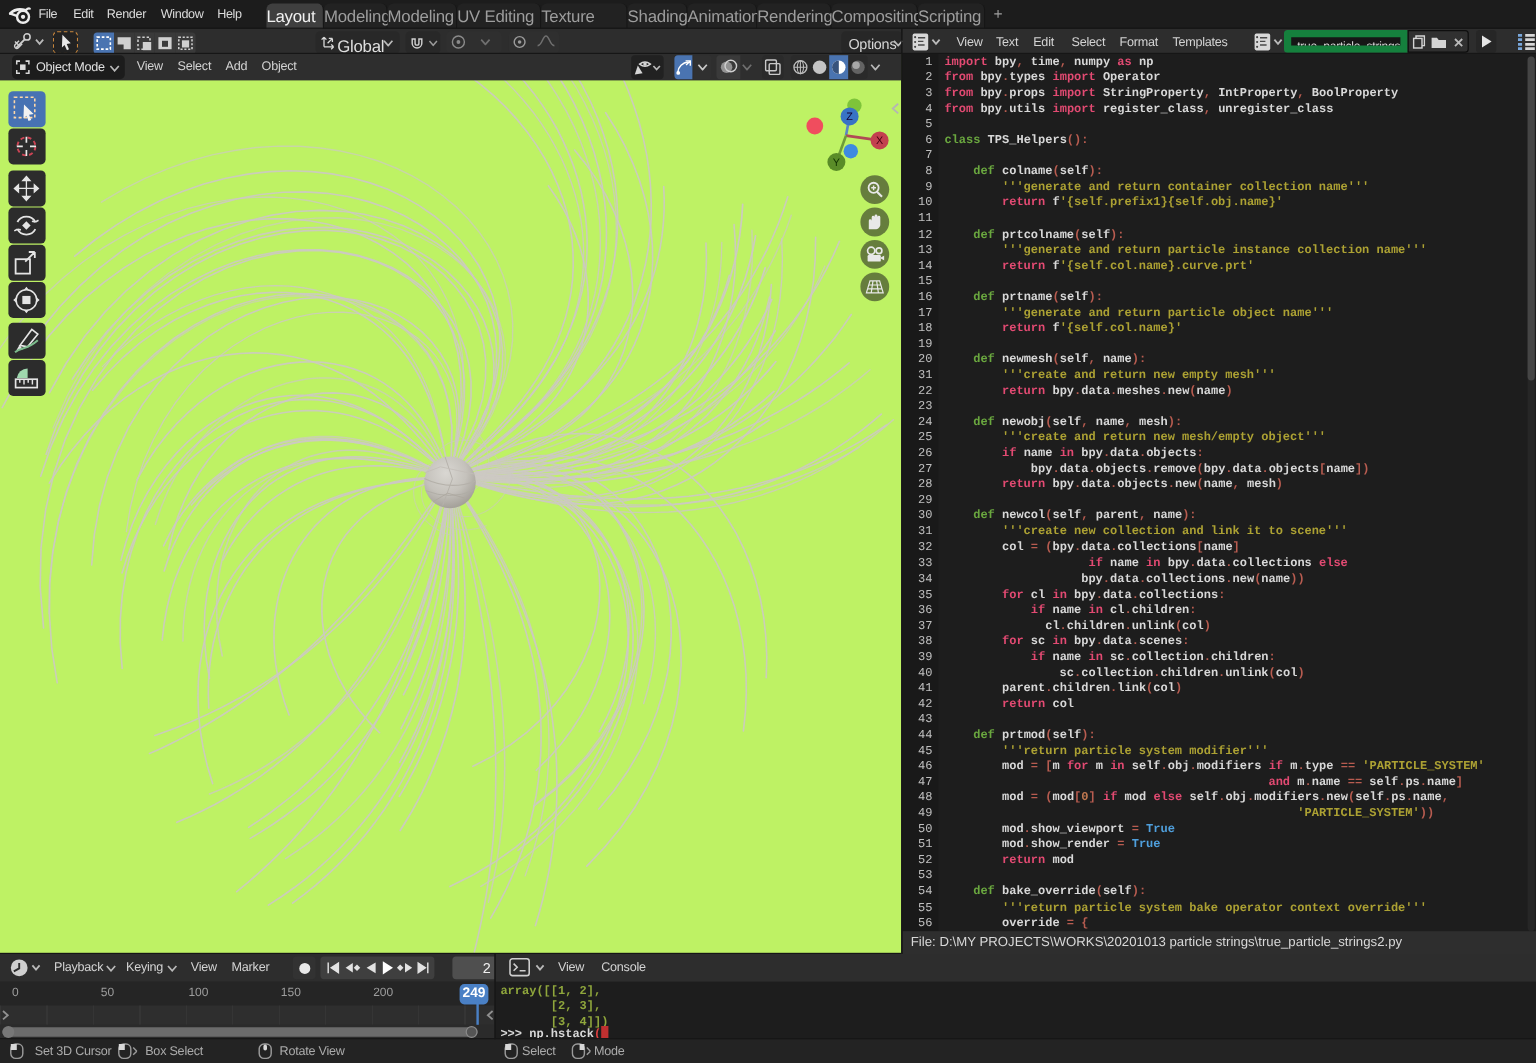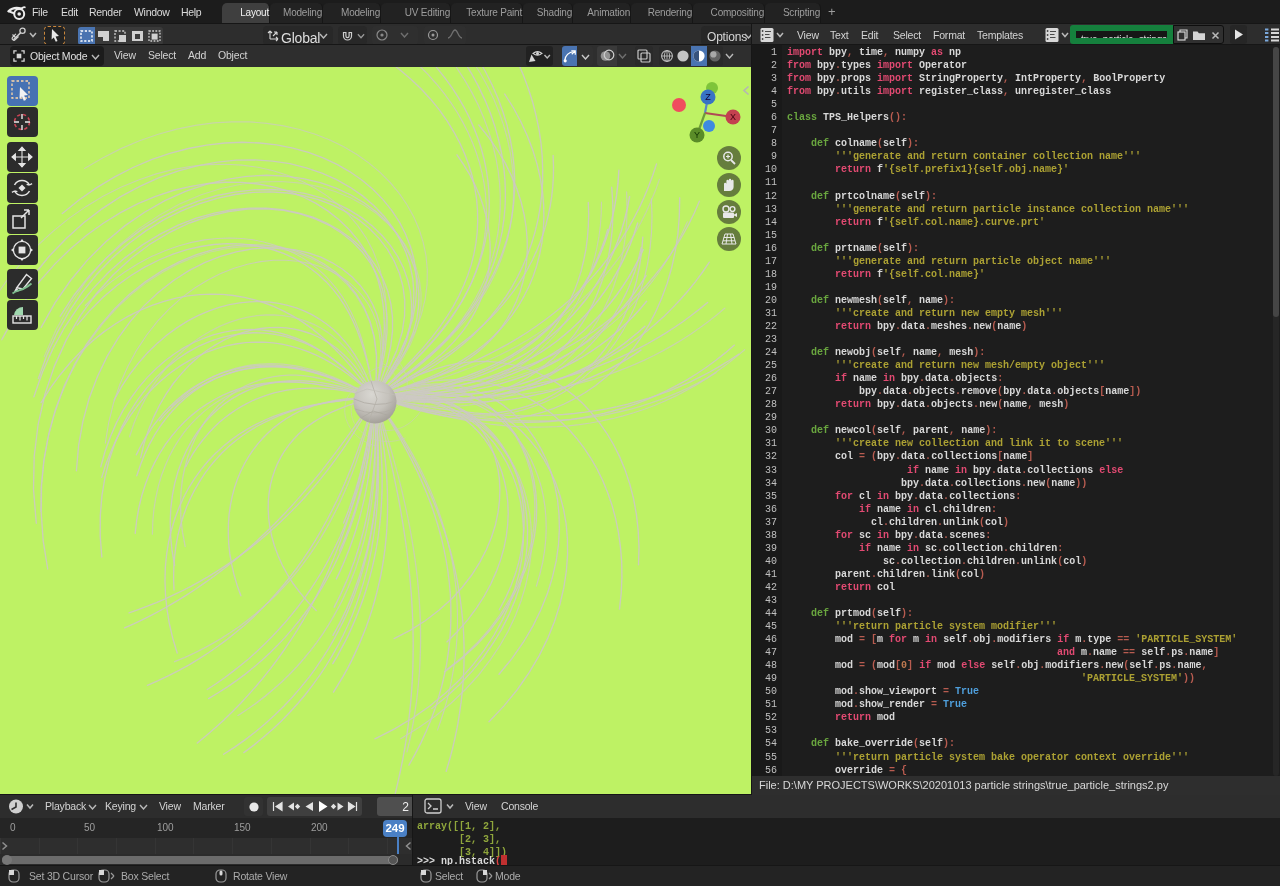--- a/index.html
+++ b/index.html
@@ -1,21 +1,21 @@
 <!DOCTYPE html>
 <html><head><meta charset="utf-8">
 <style>
 *{margin:0;padding:0;box-sizing:border-box}
 html,body{width:1280px;height:886px;overflow:hidden;background:#1c1c1c;font-family:"Liberation Sans",sans-serif}
 #page{position:absolute;left:0;top:0;width:1280px;height:886px}
 .abs{position:absolute}
 
 #topbar{position:absolute;left:0;top:0;width:1280px;height:24px;background:#1c1c1c;color:#d4d4d4}
 #topbar .menu{position:absolute;top:6px;font-size:10.5px;letter-spacing:-0.3px;color:#dbdbdb}
-.tab{position:absolute;top:3px;height:21px;font-size:10px;letter-spacing:-0.2px;color:#9d9d9d;background:#222222;border-radius:5px 5px 0 0;text-align:right;line-height:20px;border-right:1px solid #161616}
+.tab{position:absolute;top:3px;height:21px;font-size:14px;letter-spacing:-0.2px;color:#9d9d9d;background:#222222;border-radius:5px 5px 0 0;text-align:left;line-height:20px;border-right:1px solid #161616}
 .tab.active{background:#3f3f3f;color:#f1f1f1}
 
 #row2{position:absolute;left:0;top:24px;width:751px;height:21px;background:#2d2d2d}
 #tehead{position:absolute;left:752px;top:24px;width:528px;height:21px;background:#2d2d2d}
 .hmenu{position:absolute;top:5px;font-size:10.5px;letter-spacing:-0.2px;color:#d3d3d3}
 
 #vp{position:absolute;left:0;top:45px;width:751px;height:750px;background:#bef264;overflow:hidden}
 #vphead{position:absolute;left:0;top:0;width:751px;height:22px;background:#2e2e2e}
 #vphead .hmenu{top:4px}
 .toolbtn{position:absolute;left:7px;width:31px;height:30px;background:#2c2c2c;border-radius:4px}

